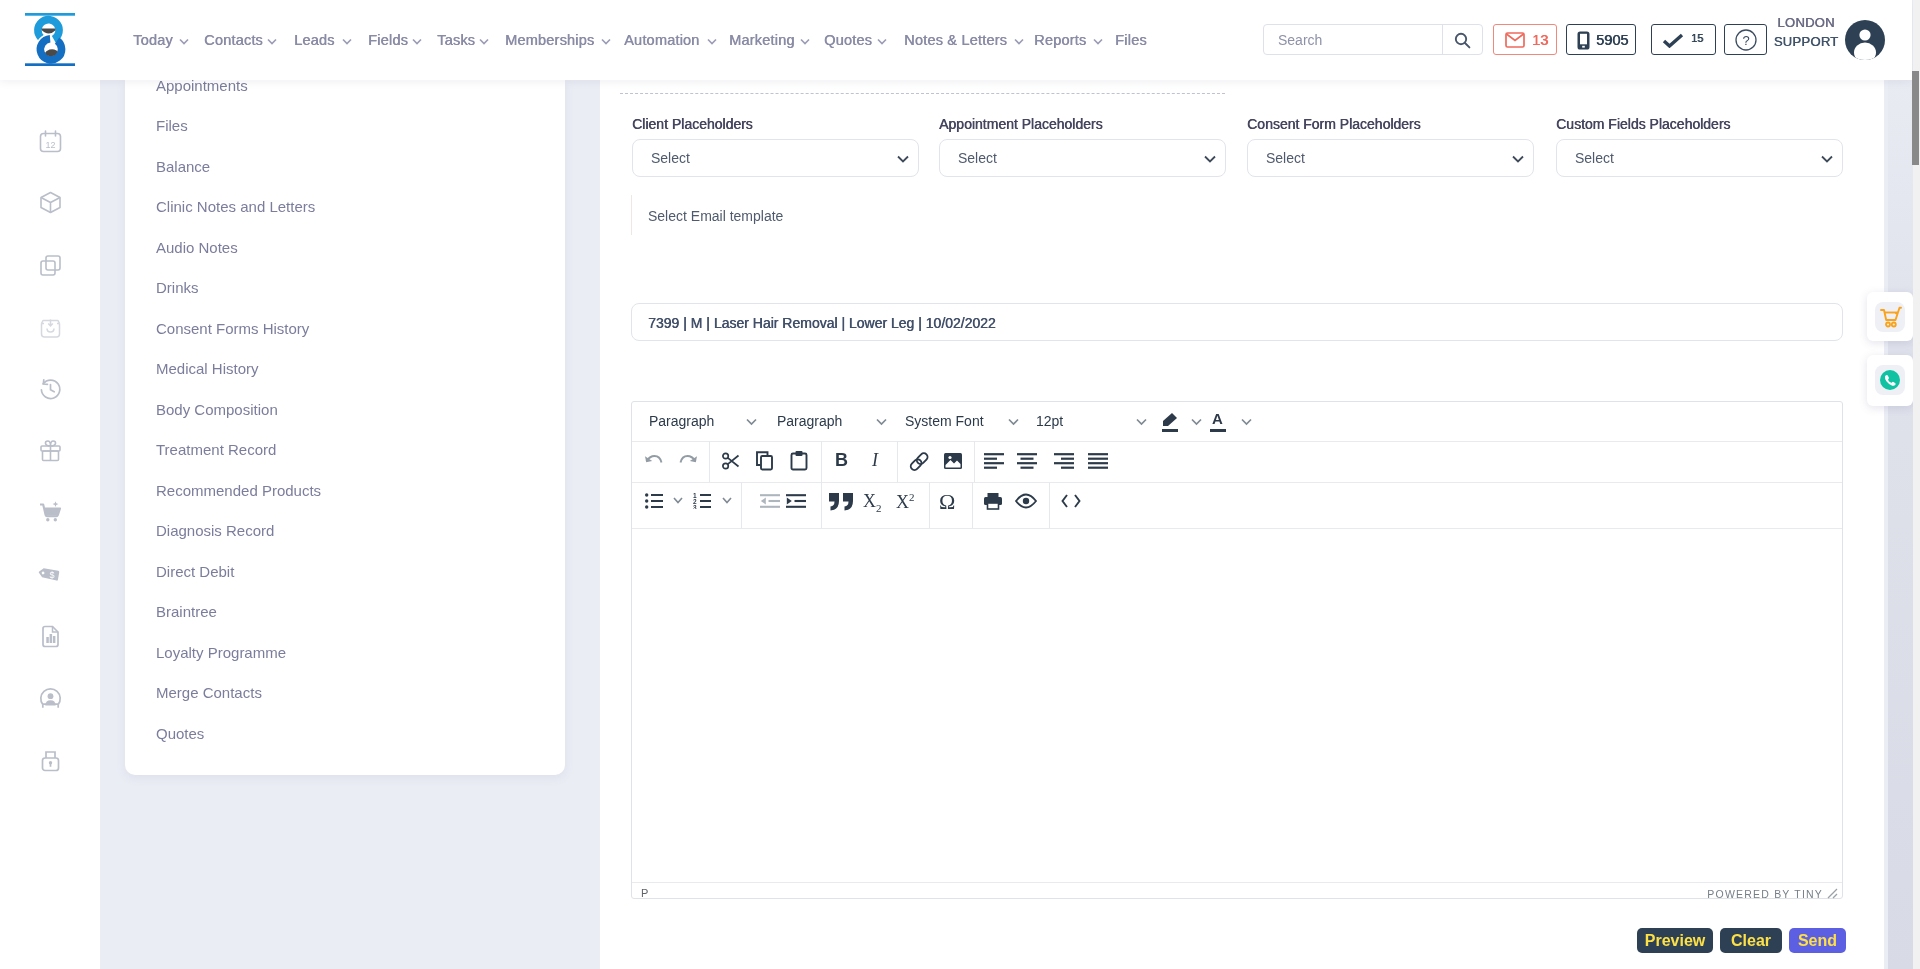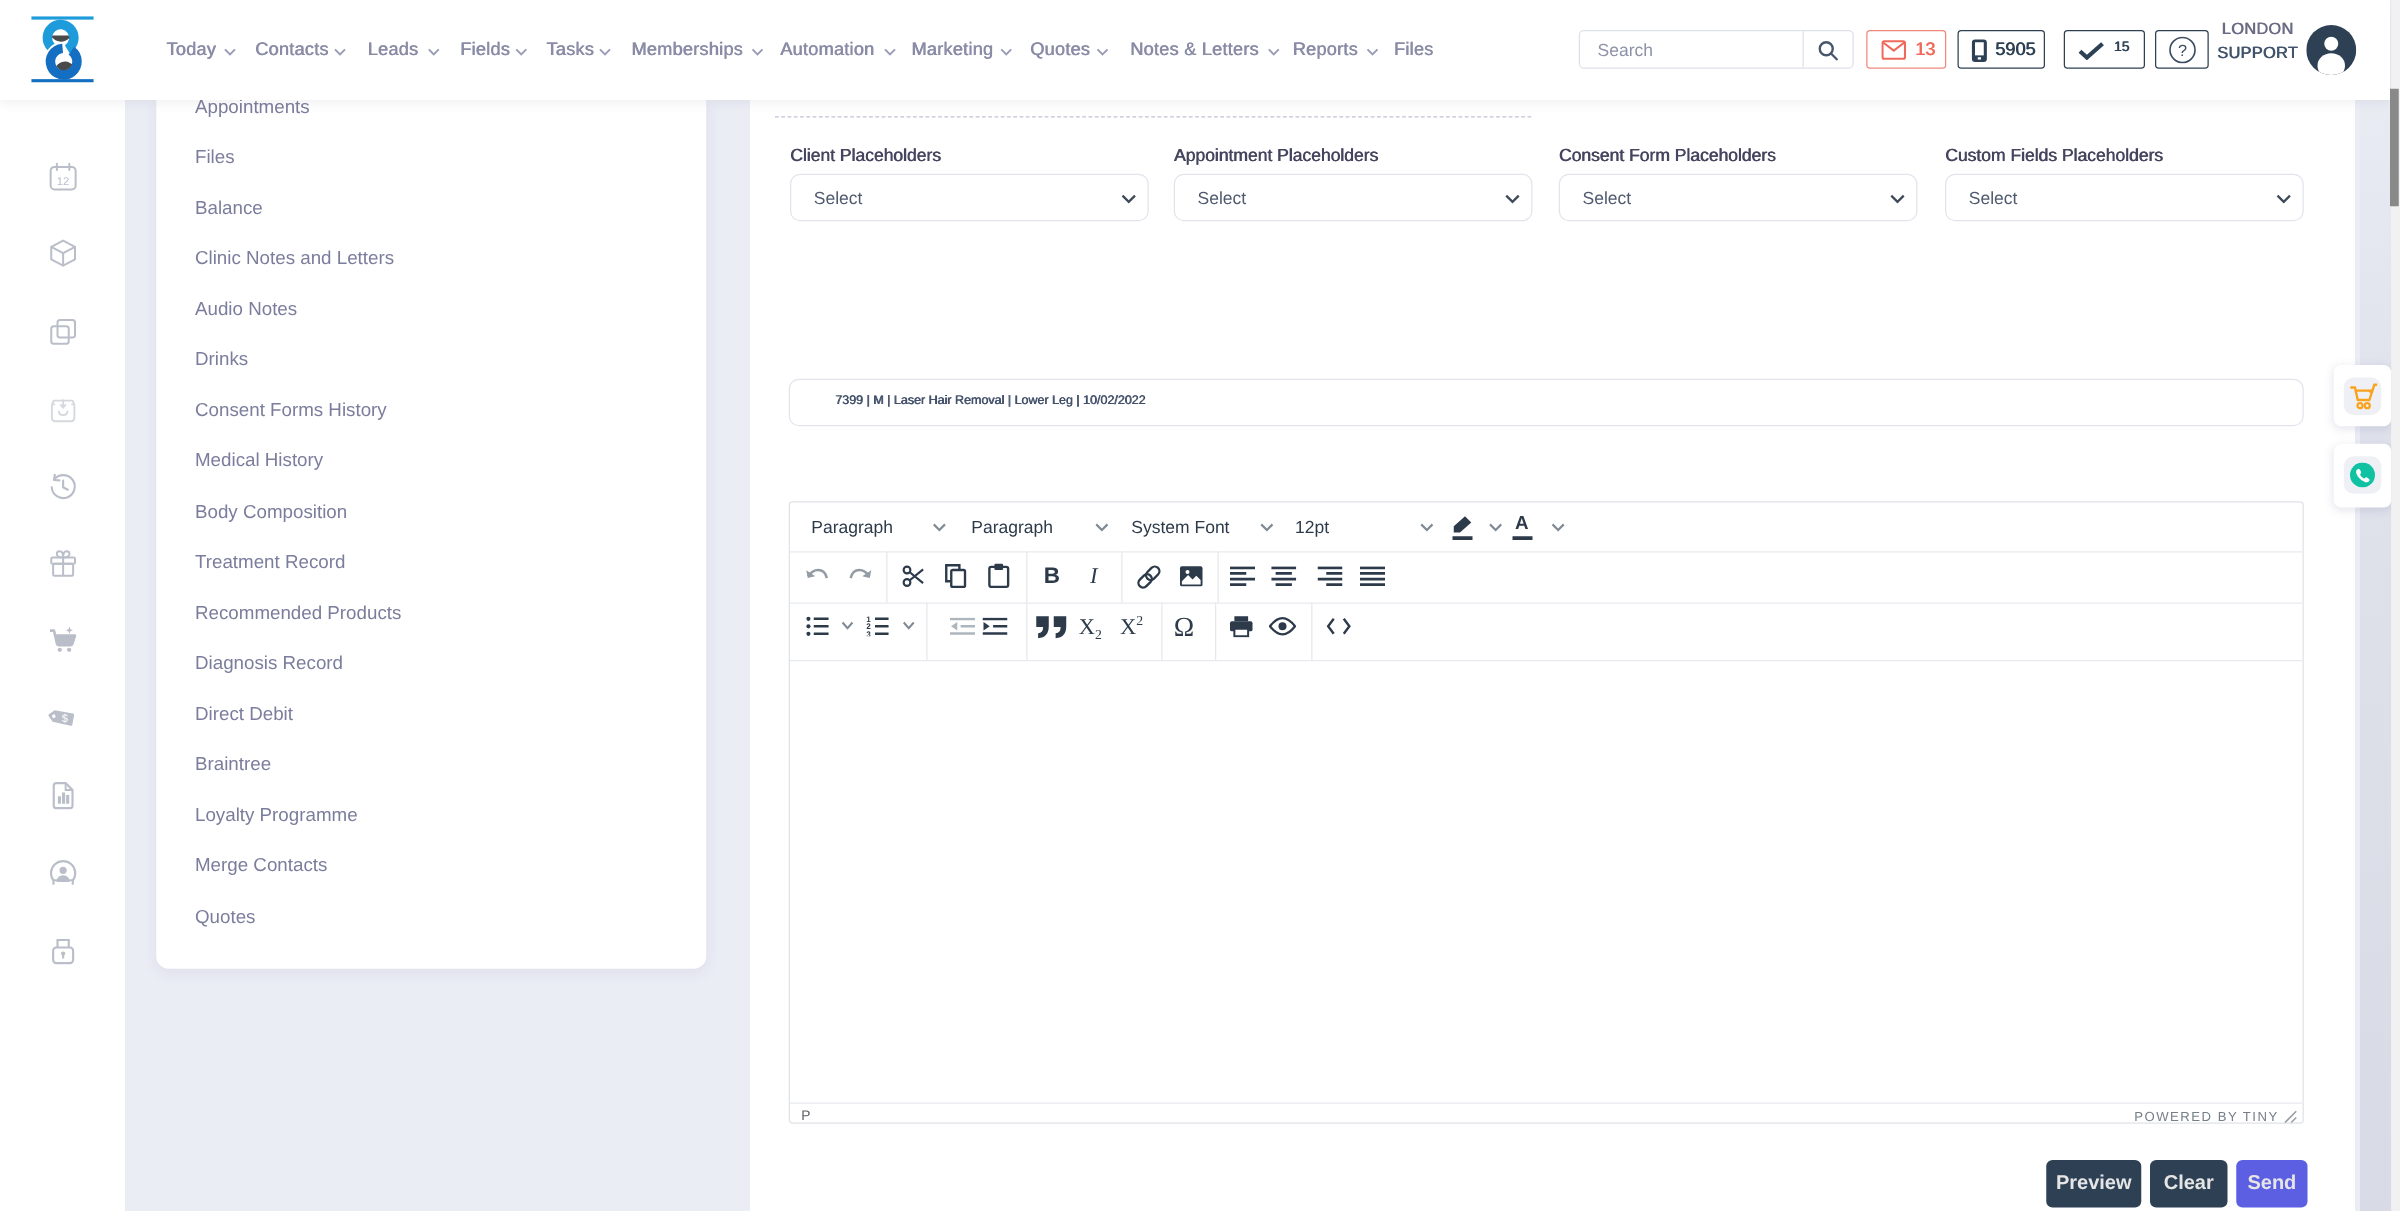--- a/index.html
+++ b/index.html
@@ -25,32 +25,32 @@
   
   #content { position:absolute; left:600px; top:80px; width:1284px; height:889px; background:#fff; z-index:10; }
 
   .lab { position:absolute; font-size:14px; font-weight:400; color:#45455f; text-shadow:0.5px 0 0 #45455f; }
   .sel { position:absolute; width:287px; height:38px; border:1px solid #e2e4ec; border-radius:8px; background:#fff; }
   .sel .st { position:absolute; left:18px; top:10px; font-size:14px; color:#4f5a6e; }
   .sel svg { position:absolute; right:9px; top:15px; }
   .wideline { position:absolute; left:31px; width:1212px; height:40px; border-left:1px solid #efe6e6; }
   .wideline .st { position:absolute; left:16px; top:13px; font-size:14px; color:#4f5a6e; }
   .winput { position:absolute; left:31px; width:1212px; height:38px; border:1px solid #e2e4ec; border-radius:8px; background:#fff; }
-  .winput .tx { position:absolute; left:16px; top:11px; font-size:10px; color:#42506a; text-shadow:0.5px 0 0 #42506a;margin-left:20px; }
+  .winput .tx { position:absolute; left:16px; top:11px; font-size:14px; color:#42506a; text-shadow:0.5px 0 0 #42506a; }
   .winput .ph { position:absolute; left:16px; top:10px; font-size:14px; color:#8f93ab; }
 
   
   #editor { position:absolute; left:31px; top:321px; width:1212px; height:498px; border:1px solid #dfe2e7; border-radius:3px; background:#fff; }
   .tb-sep-h { position:absolute; left:0; width:100%; height:1px; background:#e8eaee; }
   .tb-text { position:absolute; font-size:14px; color:#2c3a4a; }
   .gsep { position:absolute; width:1px; background:#e6e8ec; }
 
   #statusbar { position:absolute; left:0; top:480px; width:100%; height:17px; border-top:1px solid #e8eaee; }
 
-  .btn { position:absolute; top:848px; height:38px; border-radius:5px; color:#e5e5e5; font-size:16px; font-weight:600;
+  .btn { position:absolute; top:848px; height:25px; border-radius:5px; color:#fde047; font-size:16px; font-weight:600;
          display:flex; align-items:center; justify-content:center; }
 
   
   #rstrip { position:absolute; left:1888px; top:80px; width:25px; height:889px; background:linear-gradient(180deg,#e9ebf3 0%,#dfe2eb 30%,#d8dbe5 100%); z-index:5; }
   #sbtrack { position:absolute; left:1913px; top:0; width:7px; height:969px; background:#f1f1f1; z-index:60; }
   #sbthumb { position:absolute; left:1912px; top:71px; width:7px; height:94px; background:#898989; z-index:61; }
   .fcard { position:absolute; left:1867px; width:46px; background:#fff; border-radius:6px;
            box-shadow:0 2px 8px rgba(100,100,150,0.18); z-index:30; }
   .fsq { position:absolute; left:8px; top:10px; width:30px; height:30px; background:#eff0f5; border-radius:8px;
          display:flex; align-items:center; justify-content:center; }
@@ -188,20 +188,23 @@
         <path d="M1 1.5 L6 6.5 L11 1.5" fill="none" stroke="#3e4a5a" stroke-width="1.8"></path>
       </svg>
     </div>
   <div class="sel" style="left:956px;top:59px;">
       <span class="st">Select</span>
     <svg width="12" height="8" viewBox="0 0 12 8">
         <path d="M1 1.5 L6 6.5 L11 1.5" fill="none" stroke="#3e4a5a" stroke-width="1.8"></path>
       </svg>
     </div>
 
+  <div class="wideline" style="top:115px;">
+      <span class="st">Select Email template</span>
+    </div>
 
   <div class="winput" style="top:223px;">
       <span class="tx">7399 | M | Laser Hair Removal | Lower Leg | 10/02/2022</span>
     </div>
 
   <div id="editor">
 
     <div class="tb-sep-h" style="top:39px;"></div>
     <div class="tb-sep-h" style="top:80px;"></div>
     <div class="tb-sep-h" style="top:126px;"></div>

